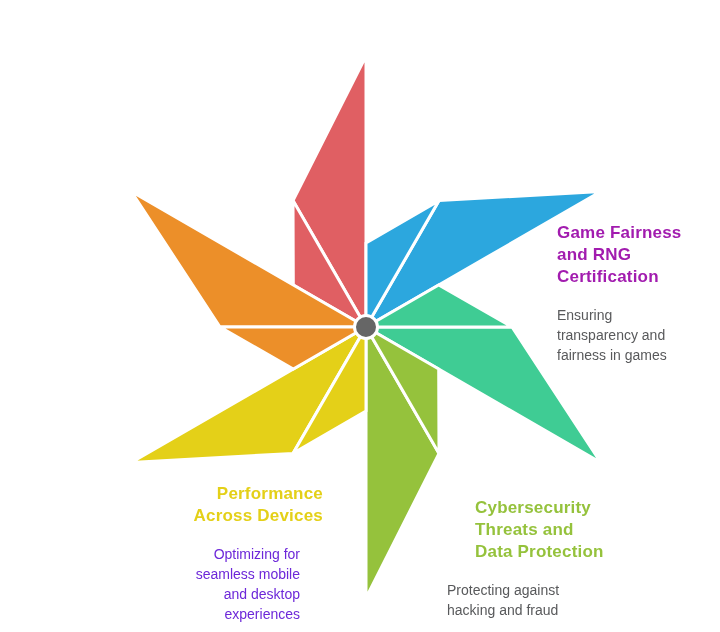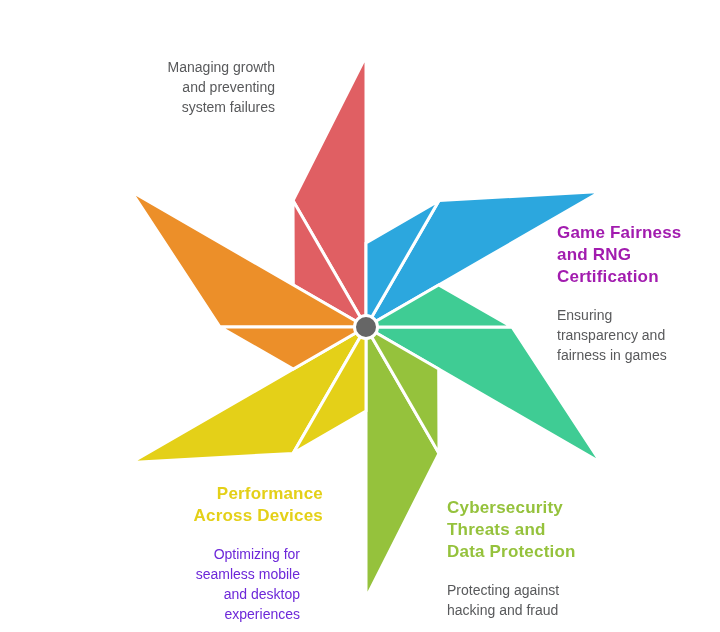--- a/index.html
+++ b/index.html
@@ -45,37 +45,34 @@
       <polygon points="366,327 366.0,598.0 439.0,453.4" fill="#95C23C"></polygon>
       <polygon points="366,327 439.0,453.4 438.7,369.0" fill="#95C23C"></polygon>
       <polygon points="366,327 131.3,462.5 293.0,453.4" fill="#E4D018"></polygon>
       <polygon points="366,327 293.0,453.4 366.0,411.0" fill="#E4D018"></polygon>
       <polygon points="366,327 131.3,191.5 220.0,327.0" fill="#EC8F29"></polygon>
       <polygon points="366,327 220.0,327.0 293.3,369.0" fill="#EC8F29"></polygon>
       <circle cx="366" cy="327" r="11.5" fill="#666666" stroke="#FFFFFF"></circle>
     </svg>
 
   <div class="label-block b1 align-right">
-    <div class="desc" style="color: rgb(88, 89, 91);">Managing growth
-and preventing
-system failures</div>
   </div>
 
 
   <div class="label-block b3 align-left">
     <div class="title" style="color: #a21caf;">Game Fairness
 and RNG
 Certification</div>
     <div class="desc" style="color: rgb(88, 89, 91);">Ensuring
 transparency and
 fairness in games</div>
   </div>
 
   <div class="label-block b4 align-left">
-    <div class="title" style="color: rgb(149, 194, 60);">Cybersecurity
+    <div class="title" style="color: rgb(149, 194, 60); margin-left: 28px;">Cybersecurity
 Threats and
 Data Protection</div>
     <div class="desc" style="color: rgb(88, 89, 91);">Protecting against
 hacking and fraud</div>
   </div>
 
   <div class="label-block b5 align-right">
     <div class="title" style="color: rgb(228, 208, 24); text-align: right;">Performance
 Across Devices</div>
     <div class="desc" style="color: #6d28d9;">Optimizing for

